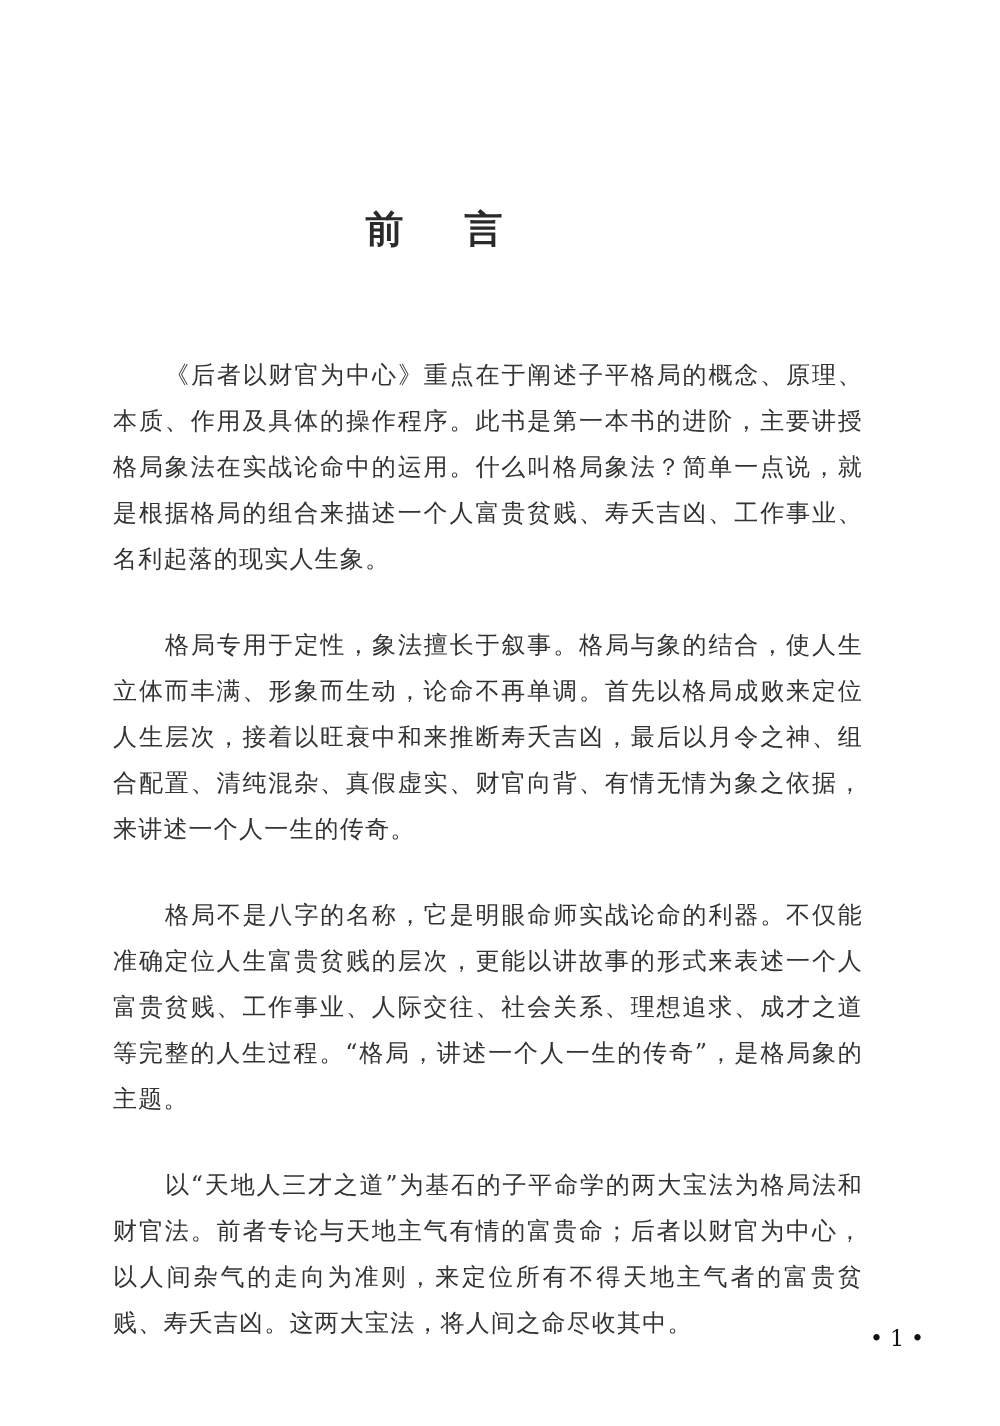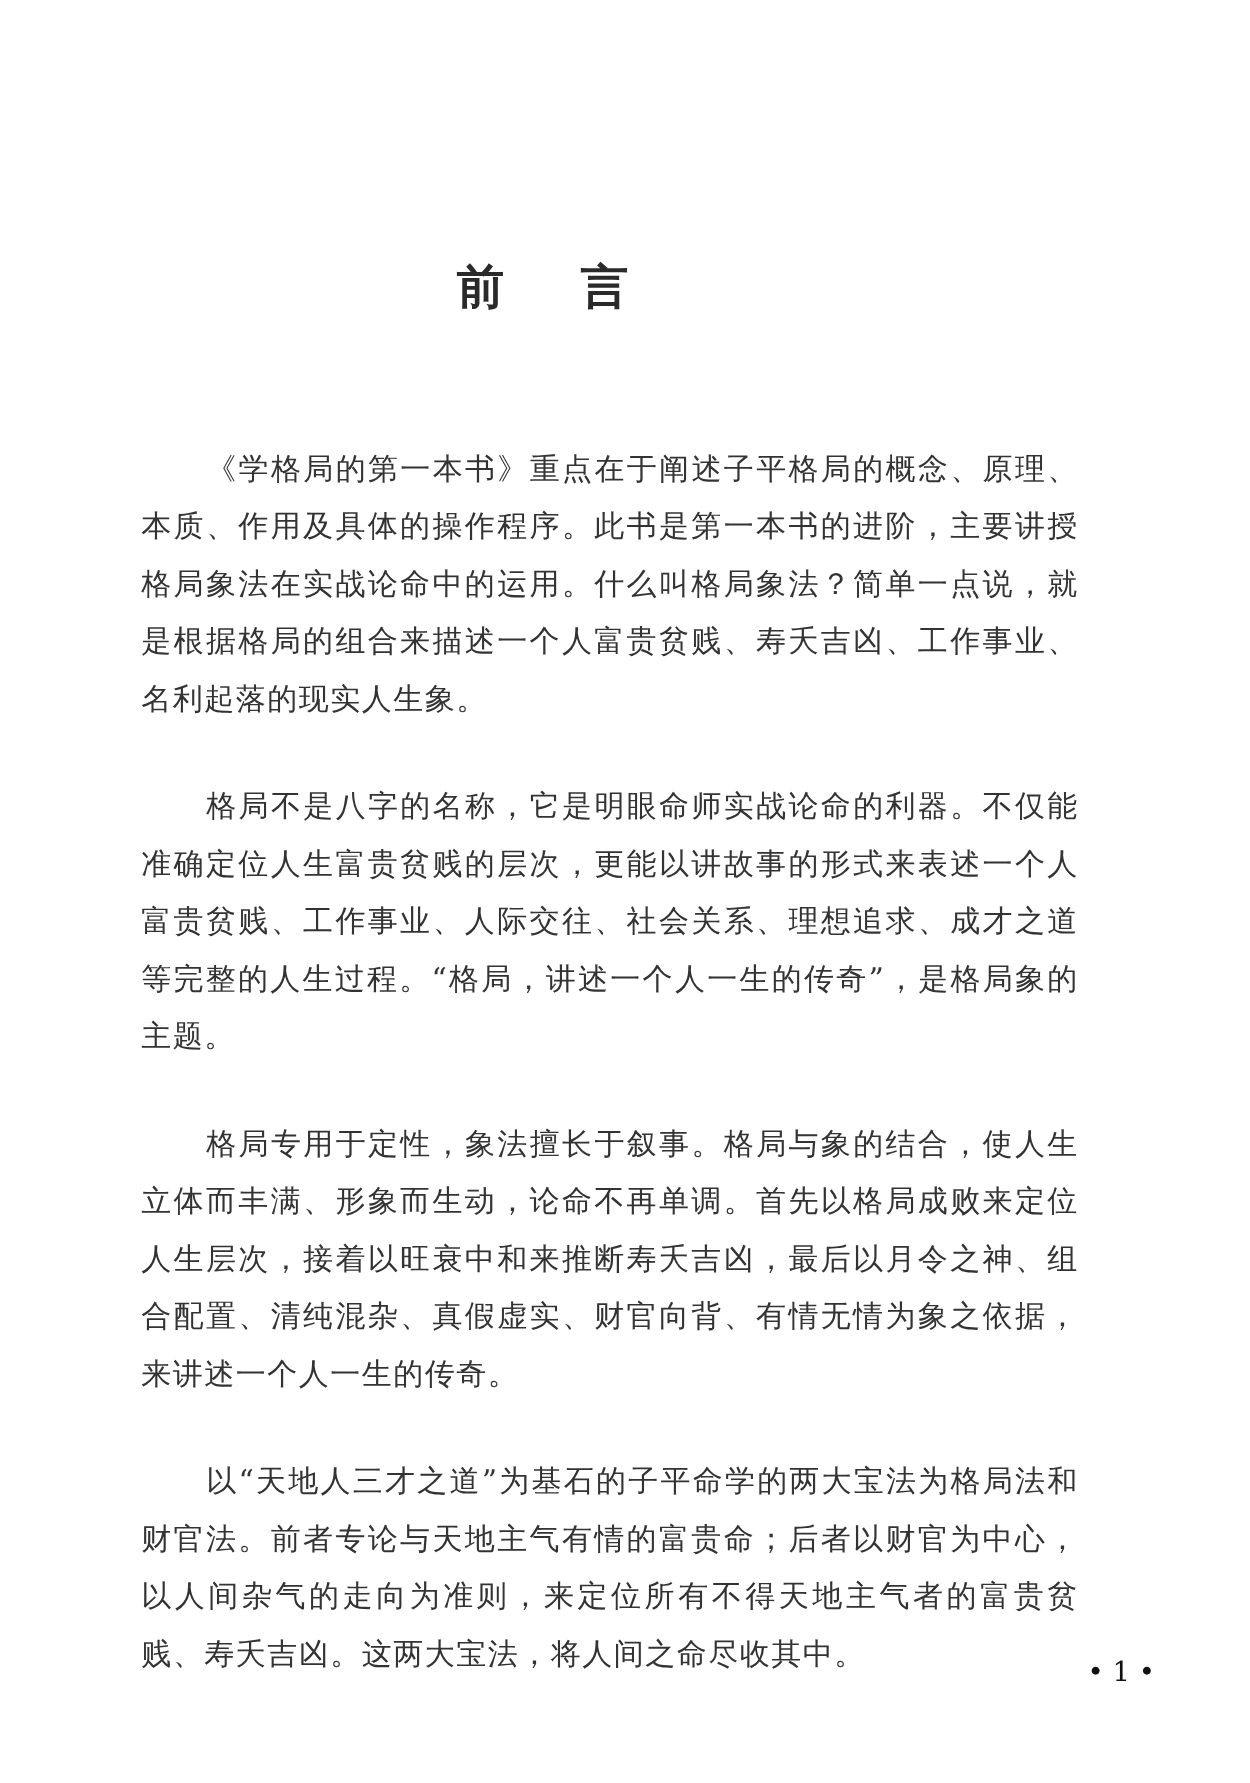--- a/index.html
+++ b/index.html
@@ -11,19 +11,19 @@
   .para { font-size: 24px; line-height: 46px; text-indent: 52px; text-align: justify;
           margin: 0 0 40px 0; letter-spacing: 1.2px; }
   .page-num { position: absolute; top: 1326px; left: 870px; font-size: 22px; color: #111; }
 </style>
 </head>
 <body>
 
 <div class="title">前 言</div>
 
 <div class="body">
-  <p class="para">《学格局的第一本书》重点在于阐述子平格局的概念、原理、本质、作用及具体的操作程序。此书是第一本书的进阶，主要讲授格局象法在实战论命中的运用。什么叫格局象法？简单一点说，就是根据格局的组合来描述一个人富贵贫贱、寿夭吉凶、工作事业、名利起落的现实人生象。</p>
+  <p class="para">《后者以财官为中心》重点在于阐述子平格局的概念、原理、本质、作用及具体的操作程序。此书是第一本书的进阶，主要讲授格局象法在实战论命中的运用。什么叫格局象法？简单一点说，就是根据格局的组合来描述一个人富贵贫贱、寿夭吉凶、工作事业、名利起落的现实人生象。</p>
+  <p class="para">格局专用于定性，象法擅长于叙事。格局与象的结合，使人生立体而丰满、形象而生动，论命不再单调。首先以格局成败来定位人生层次，接着以旺衰中和来推断寿夭吉凶，最后以月令之神、组合配置、清纯混杂、真假虚实、财官向背、有情无情为象之依据，来讲述一个人一生的传奇。</p>
   <p class="para">格局不是八字的名称，它是明眼命师实战论命的利器。不仅能准确定位人生富贵贫贱的层次，更能以讲故事的形式来表述一个人富贵贫贱、工作事业、人际交往、社会关系、理想追求、成才之道等完整的人生过程。“格局，讲述一个人一生的传奇”，是格局象的主题。</p>
-  <p class="para">格局专用于定性，象法擅长于叙事。格局与象的结合，使人生立体而丰满、形象而生动，论命不再单调。首先以格局成败来定位人生层次，接着以旺衰中和来推断寿夭吉凶，最后以月令之神、组合配置、清纯混杂、真假虚实、财官向背、有情无情为象之依据，来讲述一个人一生的传奇。</p>
   <p class="para">以“天地人三才之道”为基石的子平命学的两大宝法为格局法和财官法。前者专论与天地主气有情的富贵命；后者以财官为中心，以人间杂气的走向为准则，来定位所有不得天地主气者的富贵贫贱、寿夭吉凶。这两大宝法，将人间之命尽收其中。</p>
 </div>
 
 <div class="page-num">• 1 •</div>
 
 </body></html>

